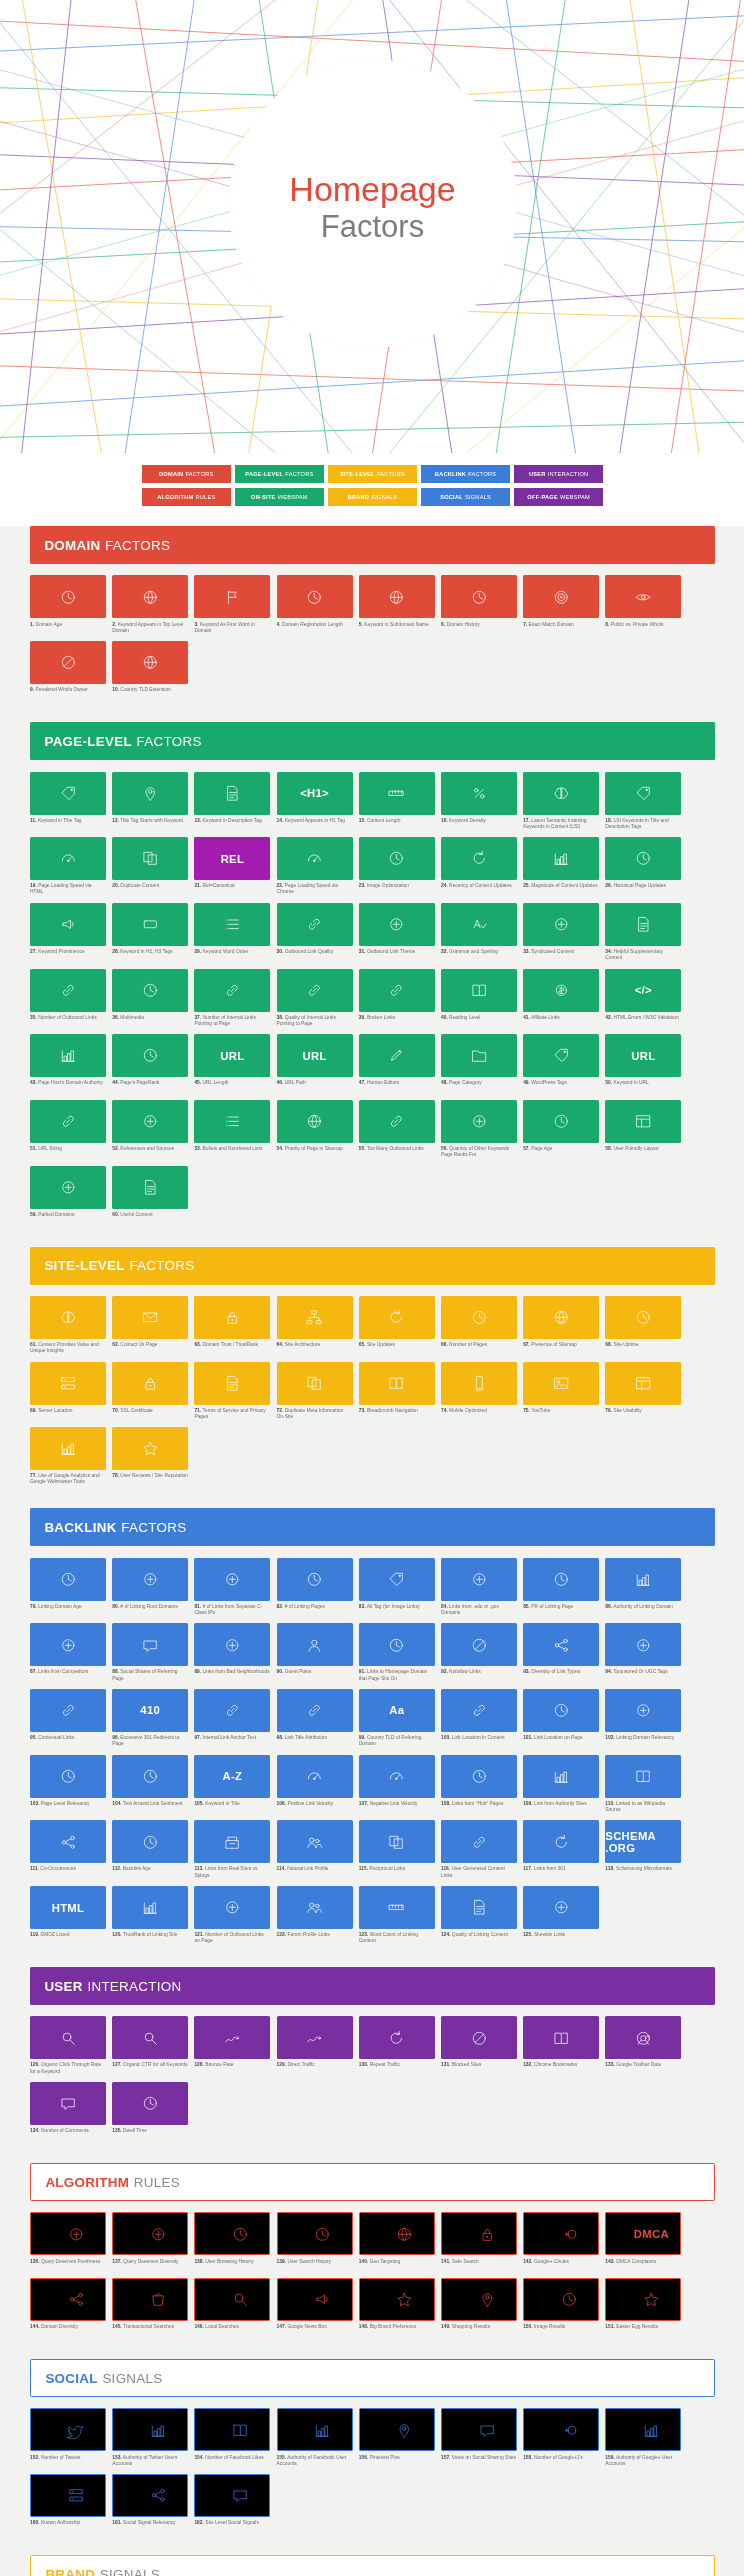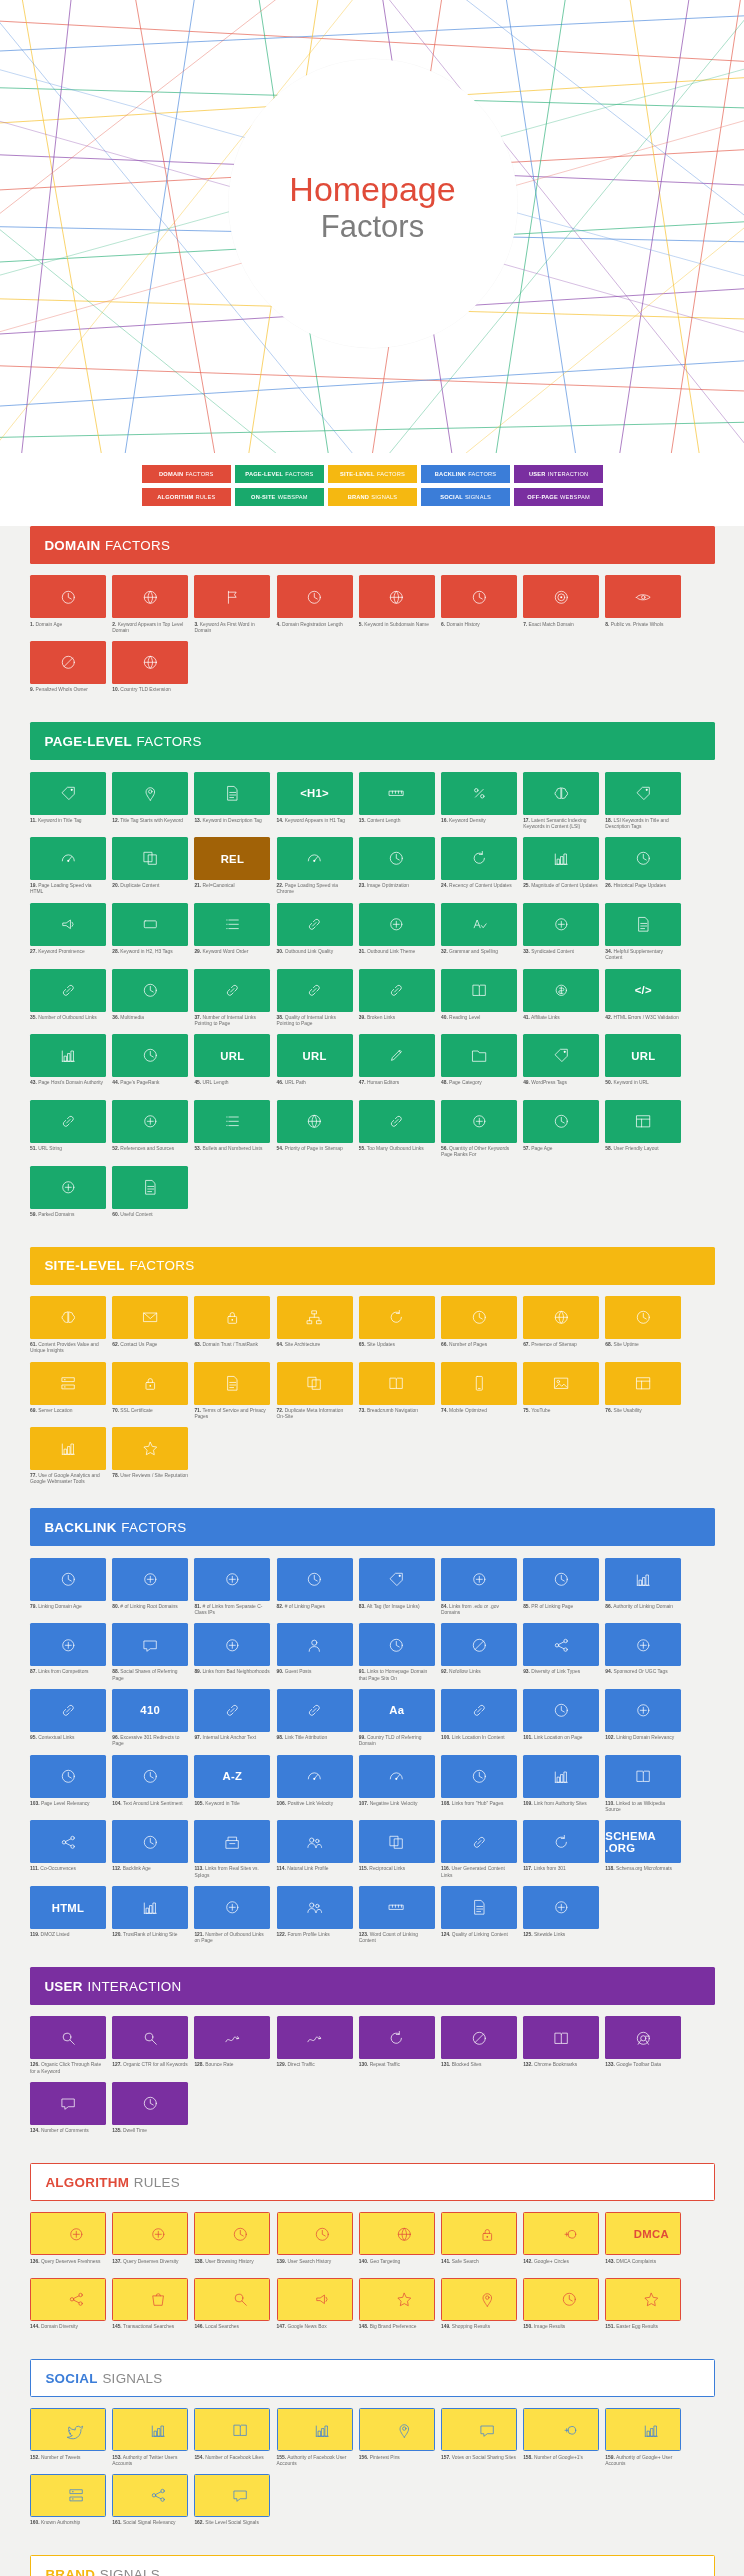--- a/index.html
+++ b/index.html
@@ -70,21 +70,21 @@
     display:flex; flex-wrap: wrap;
     gap: 6.2px;
   }
   .cell { width: 76px; }
   .tile {
     width: 76px; height: 43px;
     border-radius: 1.5px;
     display:flex; align-items:center; justify-content:center;
   }
   .tile svg { width: 20.6px; height: 20.6px; }
-  .tile.outline { background:#fde047; border:0.5px solid #e3e3e3;padding-left:16px; }
+  .tile.outline { background:#000000; border:0.5px solid #e3e3e3;padding-left:16px; }
   .cap {
     margin-top: 3.1px;
     font-size: 4.9px;
     line-height: 1.25;
     color: #6c6c6c;
     text-align: left;
     min-height: 13.4px;
   }
   .cap b { color:#4a4a4a; font-weight: bold; }
 
@@ -382,21 +382,21 @@
           <div class="cell">
             <div class="tile" style="background: rgb(25, 169, 108);">
               <svg viewBox="0 0 48 48">
                 <rect x="10" y="10" width="18" height="22" stroke="#ffffff" stroke-width="1.7" fill="none" stroke-linecap="round" stroke-linejoin="round"></rect>
                 <rect x="20" y="16" width="18" height="22" stroke="#ffffff" stroke-width="1.7" fill="none" stroke-linecap="round" stroke-linejoin="round"></rect>
               </svg>
             </div>
             <div class="cap"><b>20.</b> <span>Duplicate Content</span></div>
           </div>
           <div class="cell">
-            <div class="tile" style="background: #a16207;">
+            <div class="tile" style="background: #a21caf;">
               <div class="tile-text">REL</div>
             </div>
             <div class="cap"><b>21.</b> <span>Rel=Canonical</span></div>
           </div>
           <div class="cell">
             <div class="tile" style="background: rgb(25, 169, 108);">
               <svg viewBox="0 0 48 48">
                 <path d="M10 30 a14 14 0 0 1 28 0" stroke="#ffffff" stroke-width="1.7" fill="none" stroke-linecap="round" stroke-linejoin="round"></path>
                 <path d="M24 30 L32 20" stroke="#ffffff" stroke-width="1.7" fill="none" stroke-linecap="round" stroke-linejoin="round"></path>
                 <circle cx="24" cy="30" r="2.5" fill="#ffffff"></circle>

